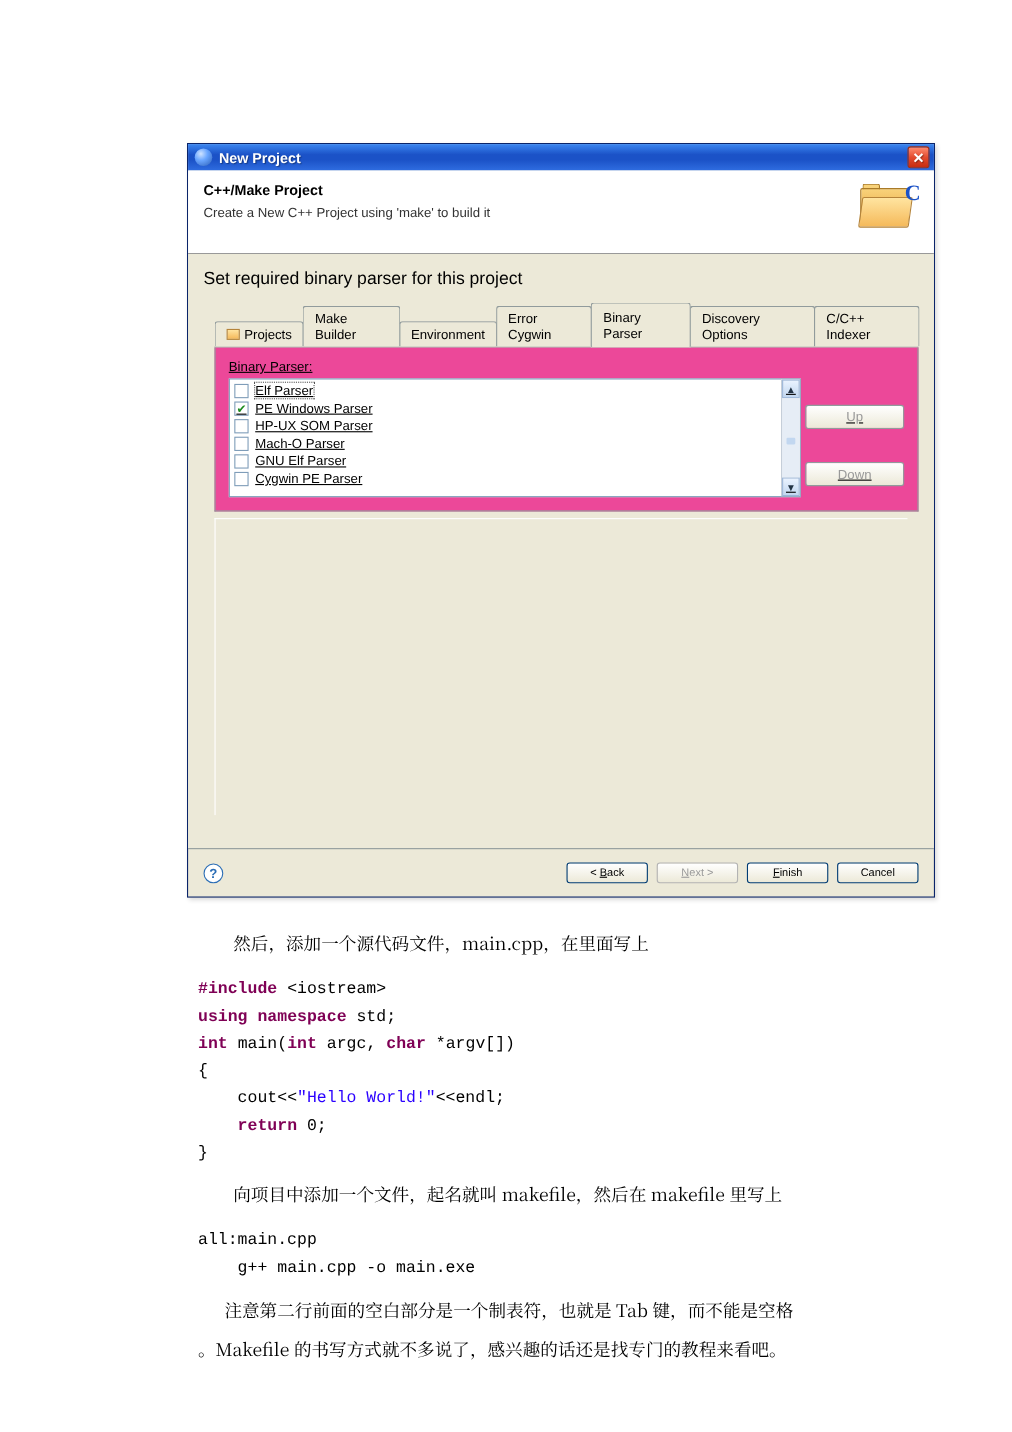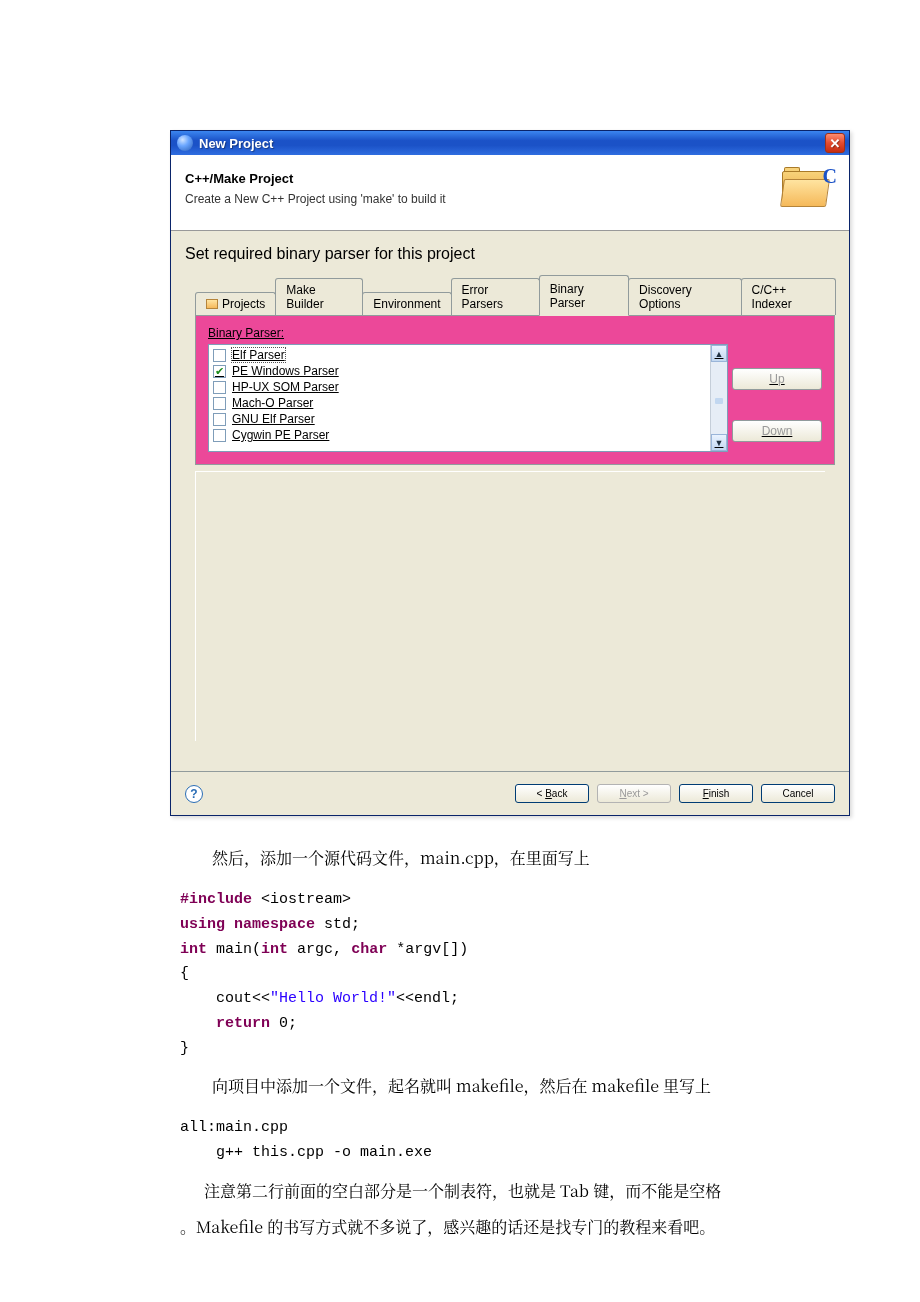--- a/index.html
+++ b/index.html
@@ -49,21 +49,21 @@
     display: flex; align-items: center; justify-content: center;
     font-weight: bold;
     font-size: 13px;
     cursor: pointer;
   }
   .banner {
     background: #fff;
     border-bottom: 1px solid #999;
     padding: 10px 14px 18px 14px;
     display: flex;
-    align-items: center;
+    align-items: flex-start;
     gap: 36px;
   }
   .banner-text { flex: 1; }
   .banner-title { font-weight: bold; font-size: 13px; margin-bottom: 6px; }
   .banner-desc { font-size: 12px; color: #333; }
   .banner-icon {
     width: 55px; height: 45px; position: relative; margin-top: 2px;
   }
   .folder-back { position:absolute; left:2px; top:4px; width:44px; height:32px;
     background: linear-gradient(to bottom,#f8d27a,#e7a33b); border:1px solid #a97a28; border-radius:2px 2px 3px 3px; }
@@ -241,21 +241,21 @@
         <span class="tabicon"></span>
         <span>Projects</span>
       </div>
       <div class="tab">
             <span>Make Builder</span>
           </div>
       <div class="tab">
             <span>Environment</span>
           </div>
       <div class="tab">
-            <span>Error Parsers</span>
+            <span>Error Cygwin</span>
           </div>
       <div class="tab active">
             <span>Binary Parser</span>
           </div>
       <div class="tab">
             <span>Discovery Options</span>
           </div>
       <div class="tab">
             <span>C/C++ Indexer</span>
           </div>
@@ -324,19 +324,19 @@
 <span class="kw">using</span> <span class="kw">namespace</span> <span>std;</span>
 <span class="kw">int</span> <span>main</span>(<span class="kw">int</span> <span>argc</span>, <span class="kw">char</span> <span>*argv[]</span>)
 <span>{</span>
     <span>cout&lt;&lt;</span><span class="str">"Hello World!"</span><span>&lt;&lt;endl;</span>
     <span class="kw">return</span> <span>0;</span>
 <span>}</span></div>
 
   <p class="indent2 cn-para">向项目中添加一个文件，起名就叫 makefile，然后在 makefile 里写上</p>
 
   <div class="code"><span>all:main.cpp</span>
-    <span>g++ this.cpp -o main.exe</span></div>
+    <span>g++ main.cpp -o main.exe</span></div>
 
   <p class="cn-para" style="text-indent:1.5em;">注意第二行前面的空白部分是一个制表符，也就是 Tab 键，而不能是空格</p>
   <p class="cn-para" style="margin-top:-8px;">。Makefile 的书写方式就不多说了，感兴趣的话还是找专门的教程来看吧。</p>
 </div>
 
 </div>
 
 </body></html>

